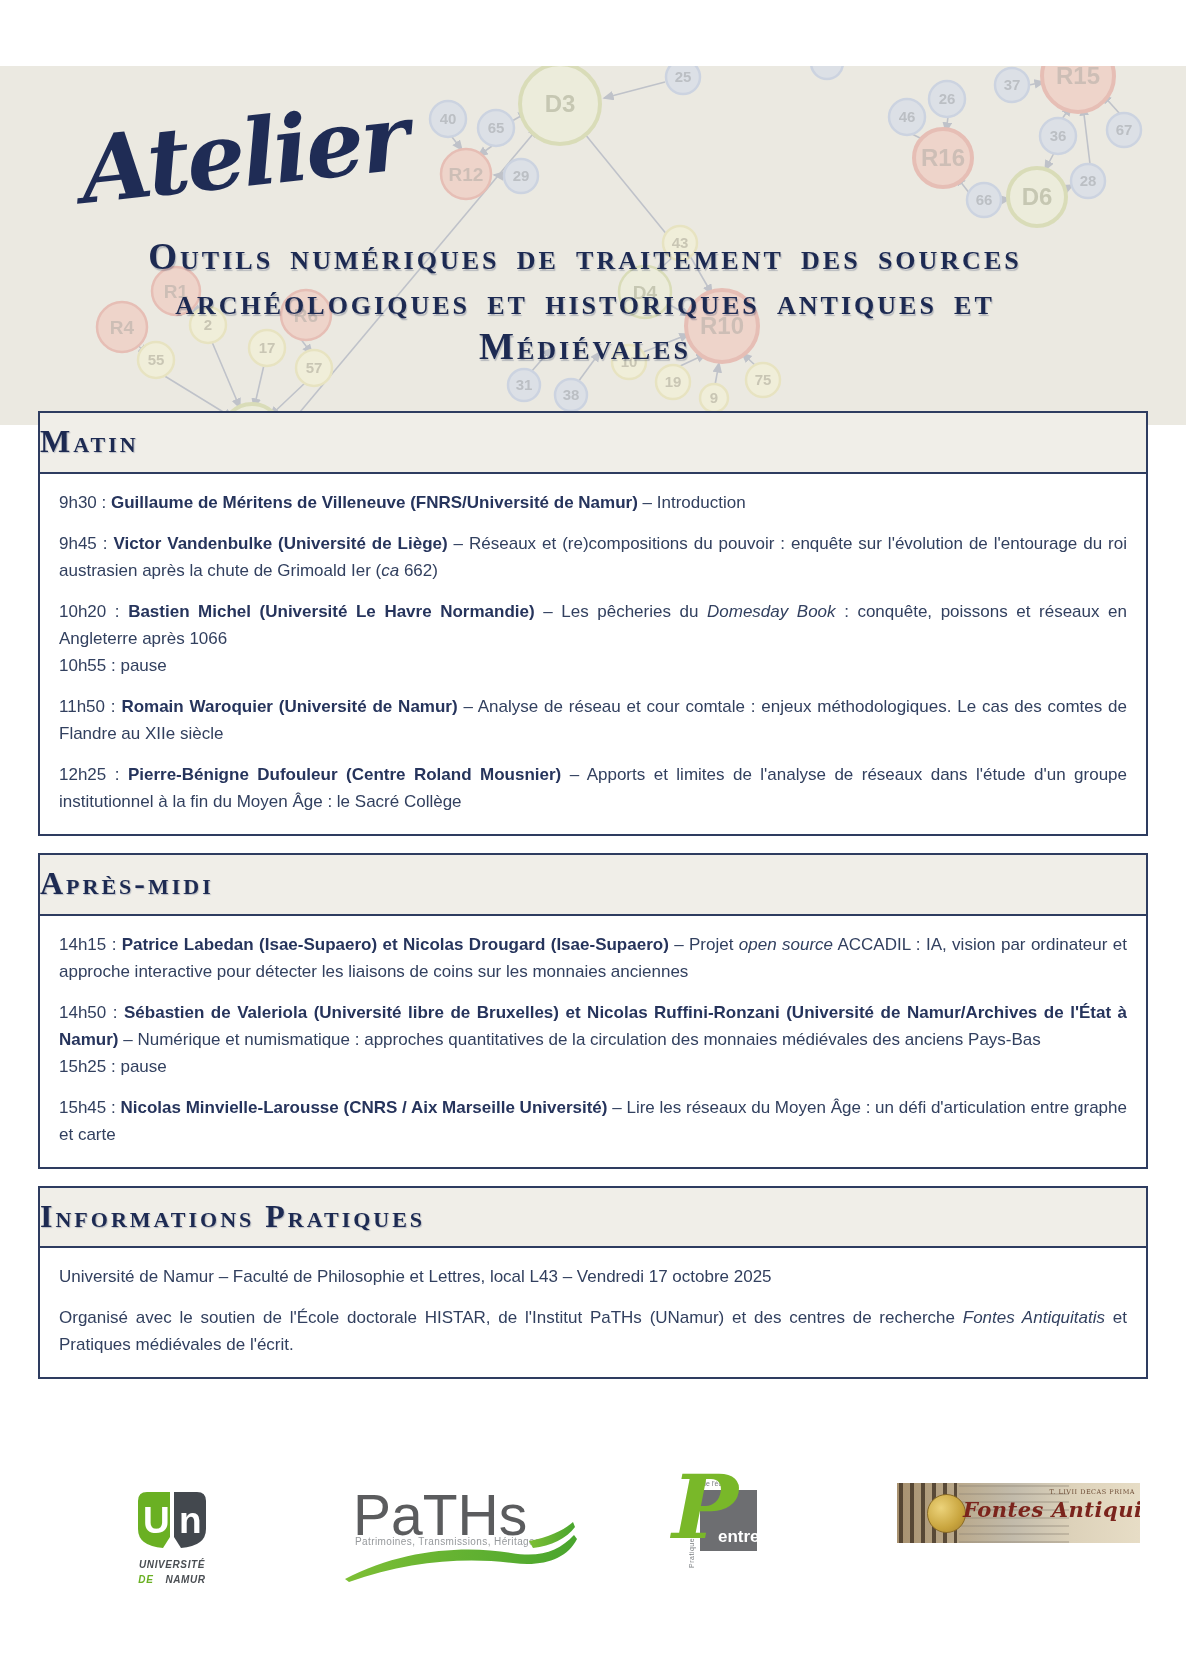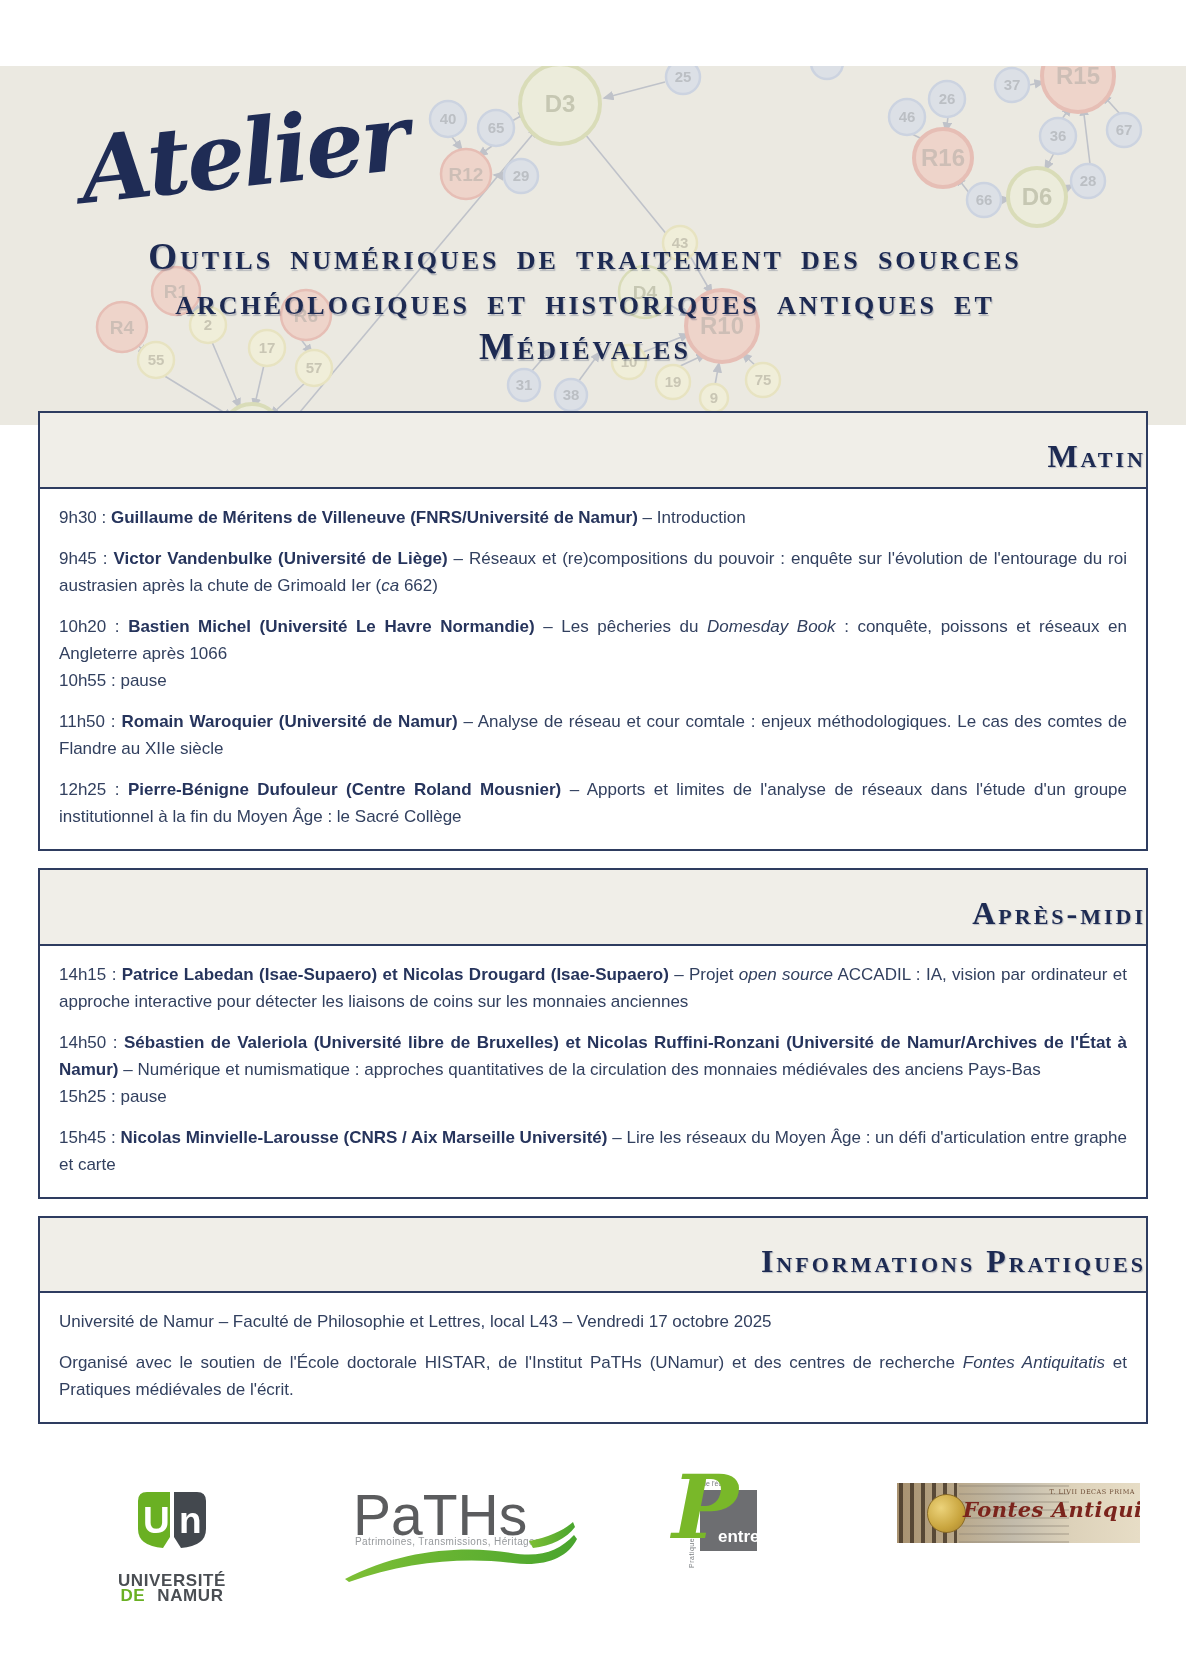--- a/index.html
+++ b/index.html
@@ -15,39 +15,39 @@
            font-size:92px;color:#1f2c55;transform:rotate(-6deg);letter-spacing:-3px;}
   .main-title{position:absolute;left:14px;right:30px;top:168px;text-align:center;
               font-family:"Liberation Serif",serif;font-weight:700;
               font-variant:small-caps;font-size:37px;line-height:45px;
               letter-spacing:3px;word-spacing:5px;color:#1d2a52;
               text-shadow:1px 2px 1px rgba(29,42,82,.25);}
 
   
   .sections{position:absolute;top:411px;left:38px;width:1110px;}
   .box{border:2px solid #2e3c60;background:#fff;margin-bottom:17px;box-sizing:border-box;}
-  .box-header{background:#f0eee8;border-bottom:2px solid #2e3c60;text-align:right;
+  .box-header{background:#f0eee8;border-bottom:2px solid #2e3c60;text-align:left;
               font-family:"Liberation Serif",serif;font-weight:700;font-variant:small-caps;
-              font-size:32px;letter-spacing:3px;color:#1d2a52;padding:25px 0 12px;
+              font-size:32px;letter-spacing:3px;color:#1d2a52;padding:10px 0 12px;
               line-height:1.15;text-shadow:1px 1px 1px rgba(29,42,82,.25);}
   .box-body{padding:15px 19px 19px;}
   .entry{margin:0 0 14px;font-size:17px;line-height:27px;color:#32405f;
          text-align:justify;}
   .entry:last-child{margin-bottom:0;}
   .entry.tight{margin-top:-14px;}
   .entry b{font-weight:700;color:#26345c;}
   .entry i{font-style:italic;}
 
   
   .logos{position:absolute;top:1483px;left:0;width:1186px;height:175px;}
   .logo{position:absolute;}
 
   .unamur{left:117px;top:6px;width:110px;text-align:center;}
-  .unamur .un-text{margin-top:18px;font-weight:700;font-size:17px;color:#4a4e53;
-                   letter-spacing:.6px;line-height:15px;}
+  .unamur .un-text{margin-top:2px;font-weight:700;font-size:10px;color:#4a4e53;
+                   letter-spacing:.6px;line-height:15px;font-style:italic;}
   .unamur .green{color:#6ab023;}
   .unamur .sp{display:inline-block;width:12px;}
 
   .paths{left:353px;top:12px;width:230px;}
   .paths .pname{font-size:57px;line-height:40px;color:#5b5c5e;letter-spacing:0;}
   .paths .psub{font-size:10px;color:#96999c;letter-spacing:.4px;margin:1px 0 0 2px;}
   .paths svg{position:absolute;left:-10px;top:26px;}
 
   .prame{left:662px;top:0;width:120px;height:120px;}
   .prame .sq{position:absolute;left:38px;top:7px;width:57px;height:61px;background:#6d6e71;}

